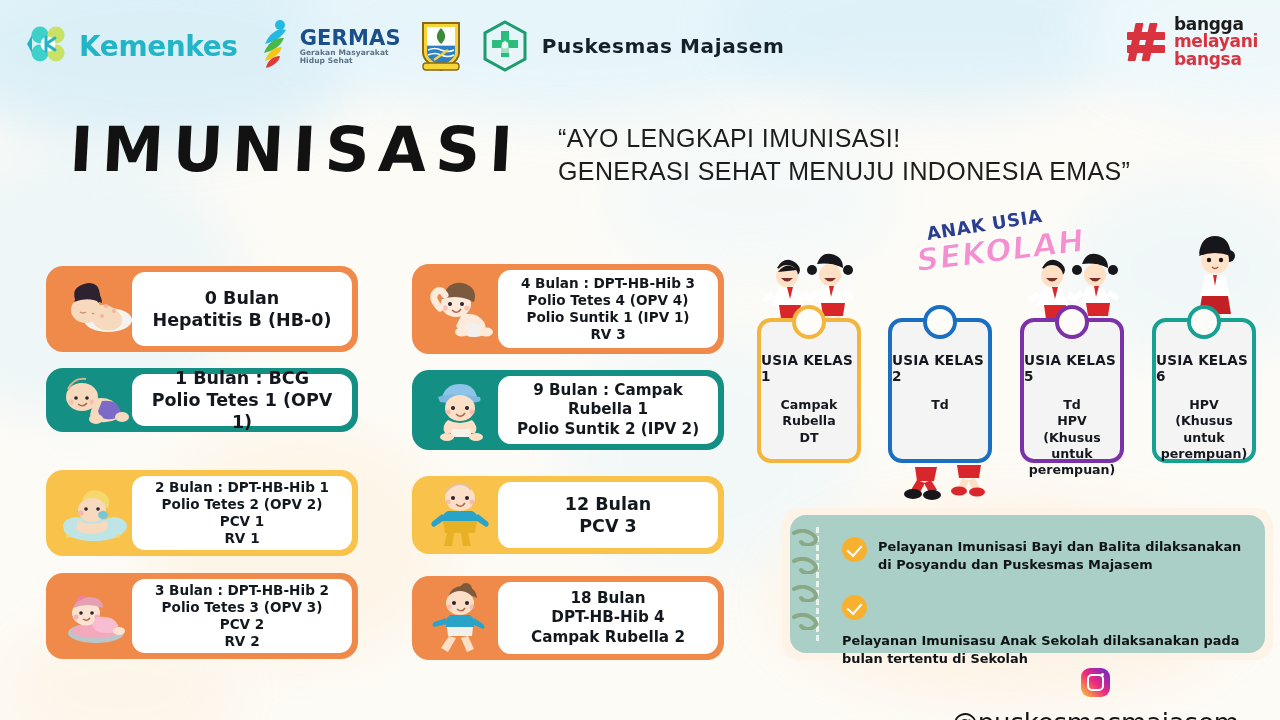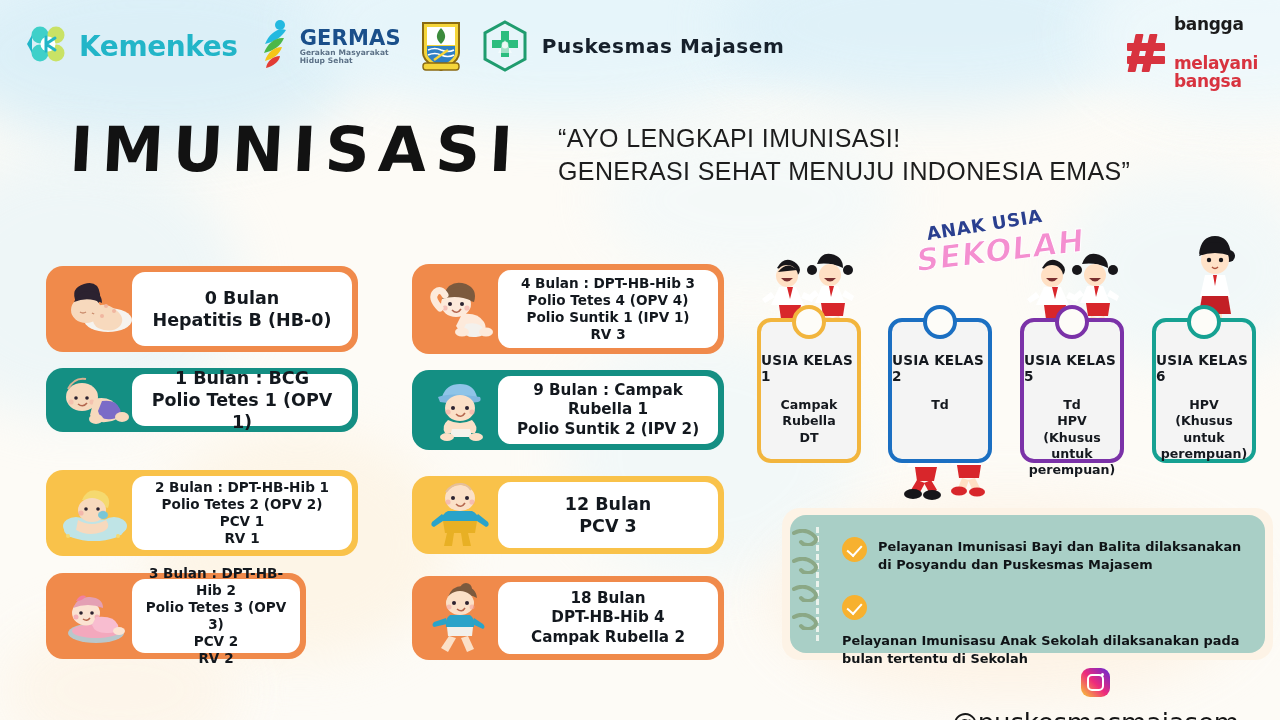--- a/index.html
+++ b/index.html
@@ -44,21 +44,21 @@
   .germas-sub { color: #5b7086; font-size: 7.5px; font-weight: 600; letter-spacing: .1px; }
   .logo-kota { width: 44px; height: 54px; position: relative; }
   .logo-pkm { display: flex; align-items: center; gap: 13px; }
   .pkm-hex { width: 48px; height: 52px; position: relative; }
   .pkm-name { font-family: "DejaVu Sans", sans-serif; font-size: 20px; font-weight: 600; color: #16202b; letter-spacing: .6px; }
 
   .bangga { position: absolute; right: 22px; top: 16px; display: flex; align-items: center; gap: 8px; }
   .bangga-hash { width: 40px; height: 42px; position: relative; }
   .bangga-words { line-height: 1.02; }
   .bangga-l1 { color: #1b1b1b; font-size: 17px; font-weight: 800; letter-spacing: -.3px; }
-  .bangga-l2 { color: #d8333f; font-size: 17px; font-weight: 800; letter-spacing: -.3px; margin-top: 22px; }
+  .bangga-l2 { color: #d8333f; font-size: 17px; font-weight: 800; letter-spacing: -.3px; }
   .bangga-l3 { color: #d8333f; font-size: 17px; font-weight: 800; letter-spacing: -.3px; }
 
   
   .title-main {
     position: absolute; left: 70px; top: 113px;
     font-family: "DejaVu Sans", sans-serif;
     font-size: 62px; font-weight: 800; color: #121212;
     letter-spacing: 9px; transform: skewX(-3deg);
   }
   .title-tagline {
@@ -346,21 +346,21 @@
         </div>
         <div class="panel">
           <div class="lines">
             <span class="ln">2 Bulan : DPT-HB-Hib 1</span>
             <span class="ln">Polio Tetes 2 (OPV 2)</span>
             <span class="ln">PCV 1</span>
             <span class="ln">RV 1</span>
           </div>
         </div>
       </div>
-      <div class="card c-sm" style="left: 46px; top: 573px; width: 260px; height: 86px;">
+      <div class="card c-sm" style="left: 46px; top: 573px; width: 312px; height: 86px;">
         <div class="shell" style="background: rgb(240, 138, 75);"></div>
         <div class="art">
           <svg viewBox="0 0 80 70" width="80" height="70">
             <ellipse cx="40" cy="52" rx="28" ry="10" fill="#b9c7cb"></ellipse>
             <ellipse cx="40" cy="50" rx="24" ry="7" fill="#f3a8bd"></ellipse>
             <ellipse cx="30" cy="32" rx="14" ry="12.5" fill="#fbe3d2"></ellipse>
             <path d="M17 27 q5 -12 17 -11 q13 1 13 11 q-15 -6 -30 0z" fill="#e4a0b4"></path>
             <path d="M20 20 q4 -7 10 -5 q-3 5 -10 5z" fill="#f17fa0"></path>
             <circle cx="25" cy="32" r="1.8" fill="#2c2230"></circle>
             <circle cx="36" cy="32" r="1.8" fill="#2c2230"></circle>

